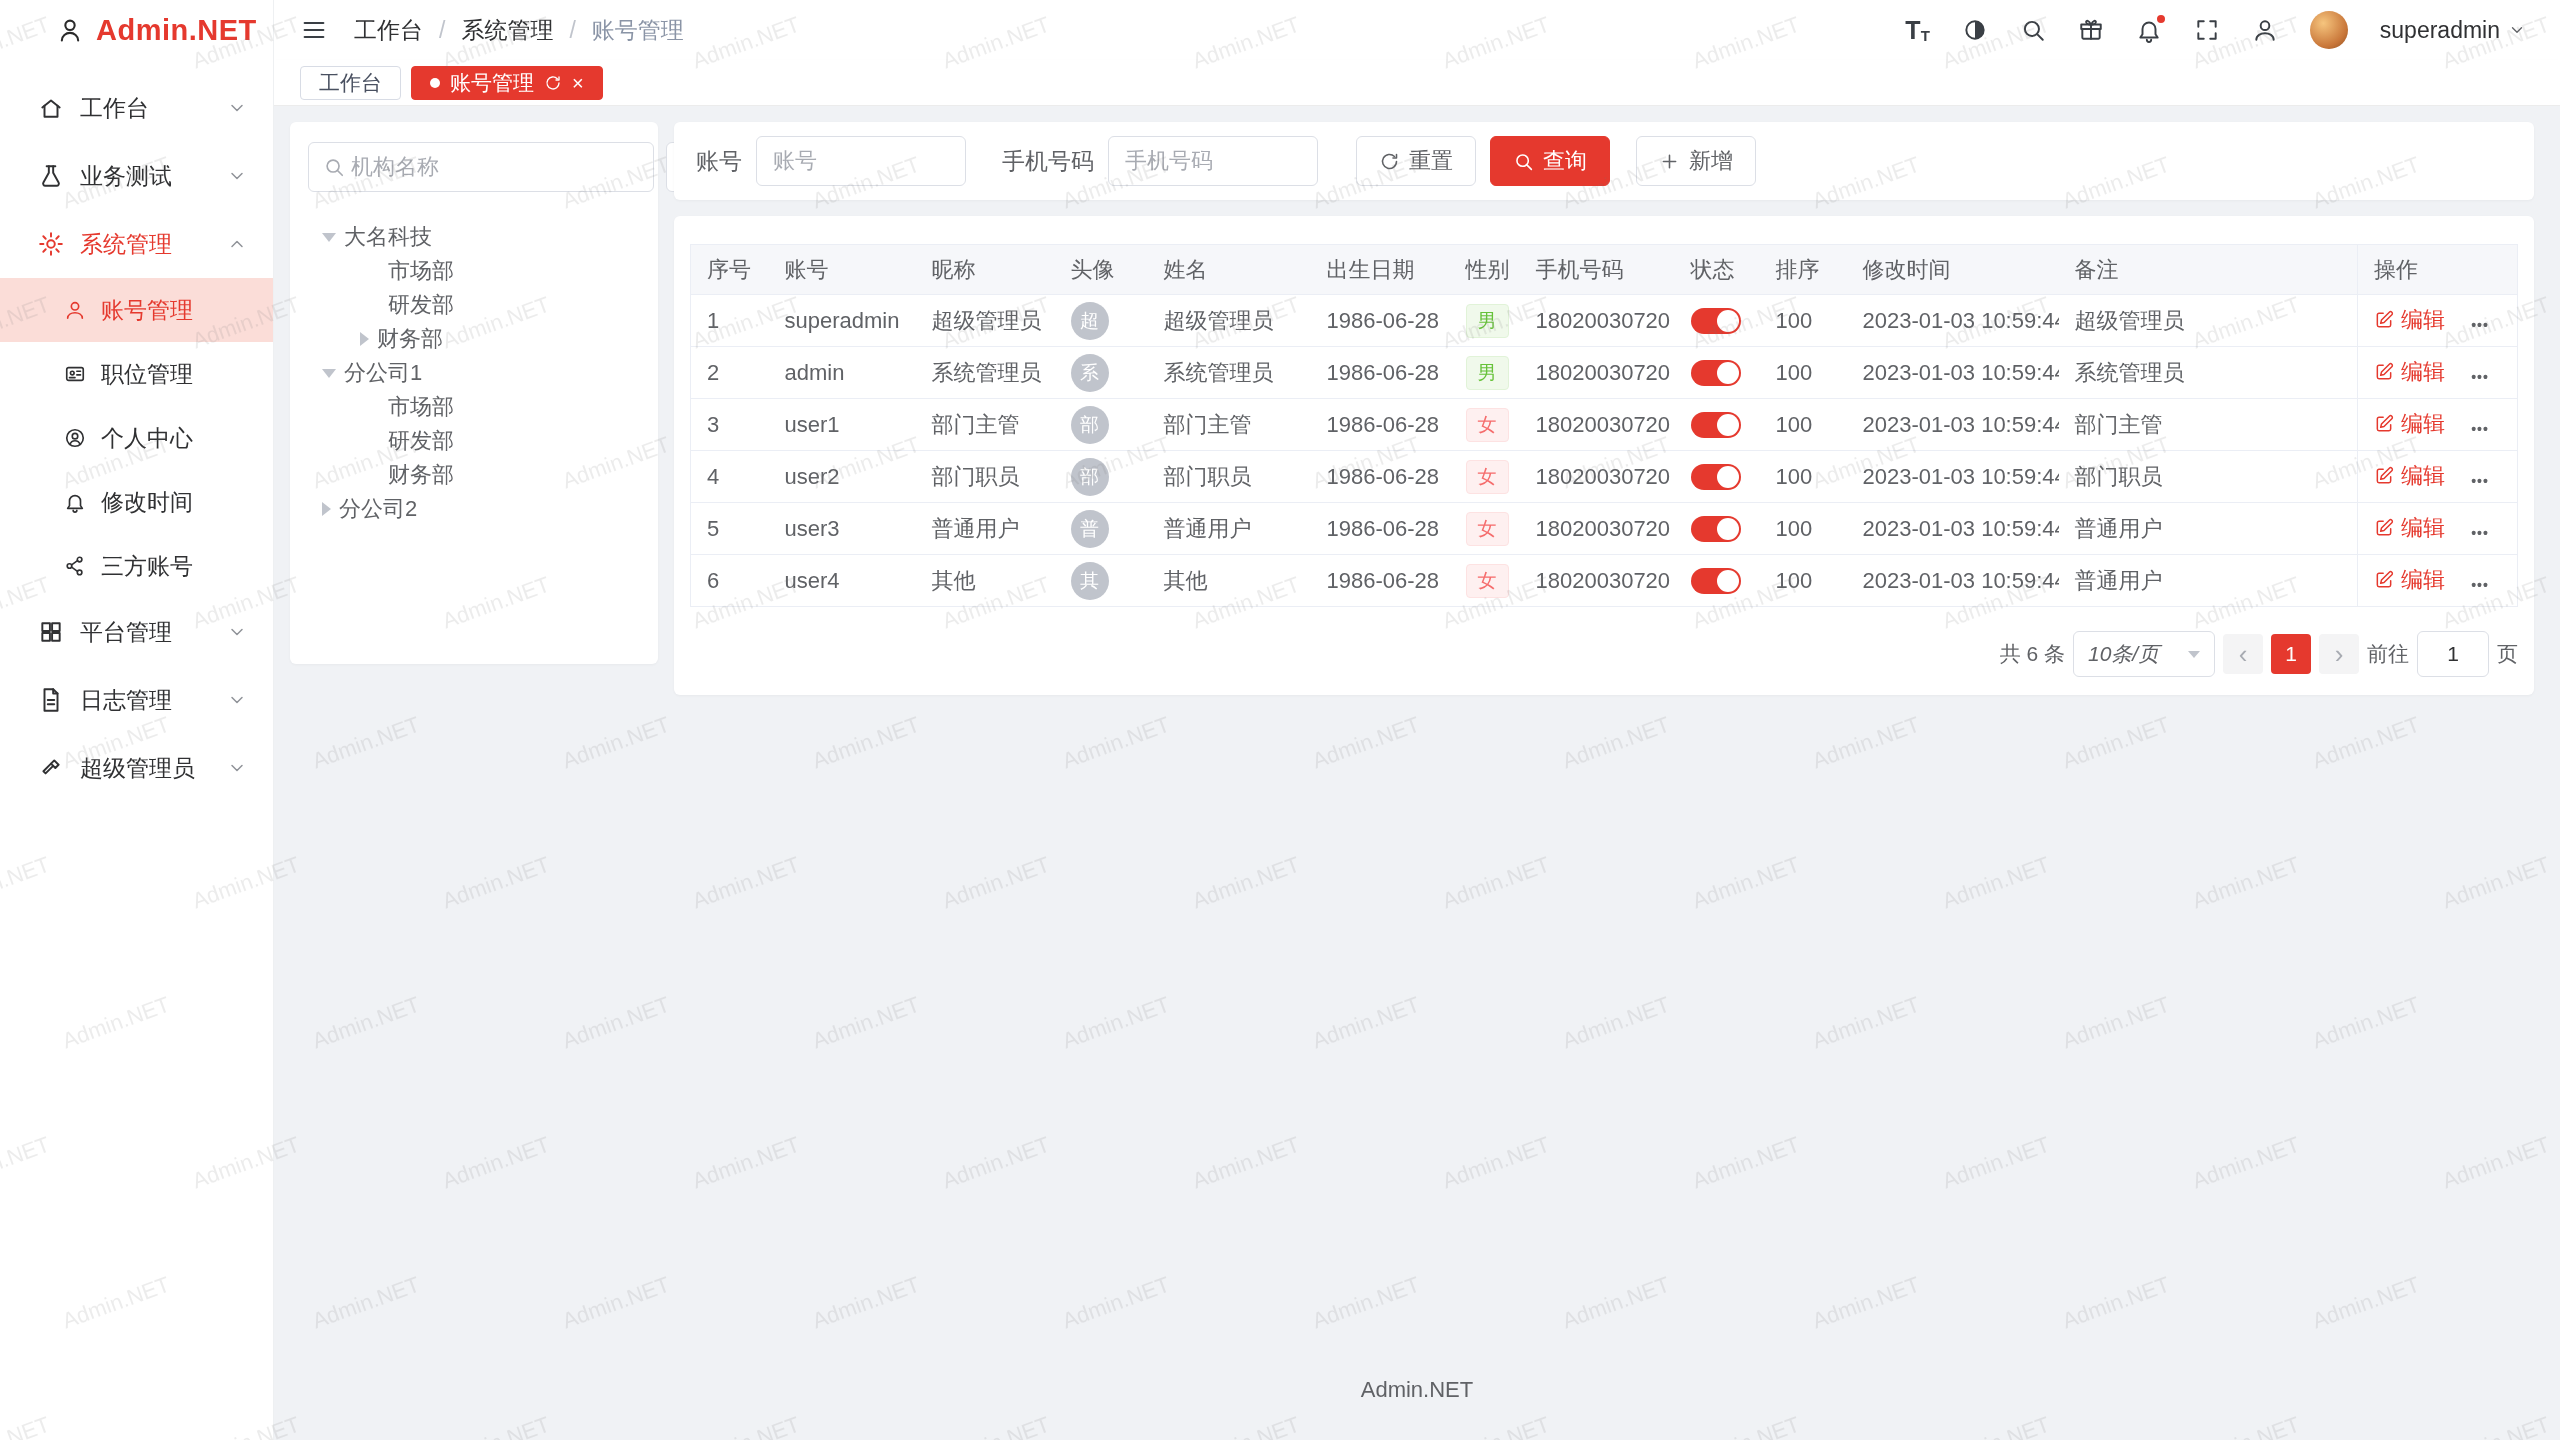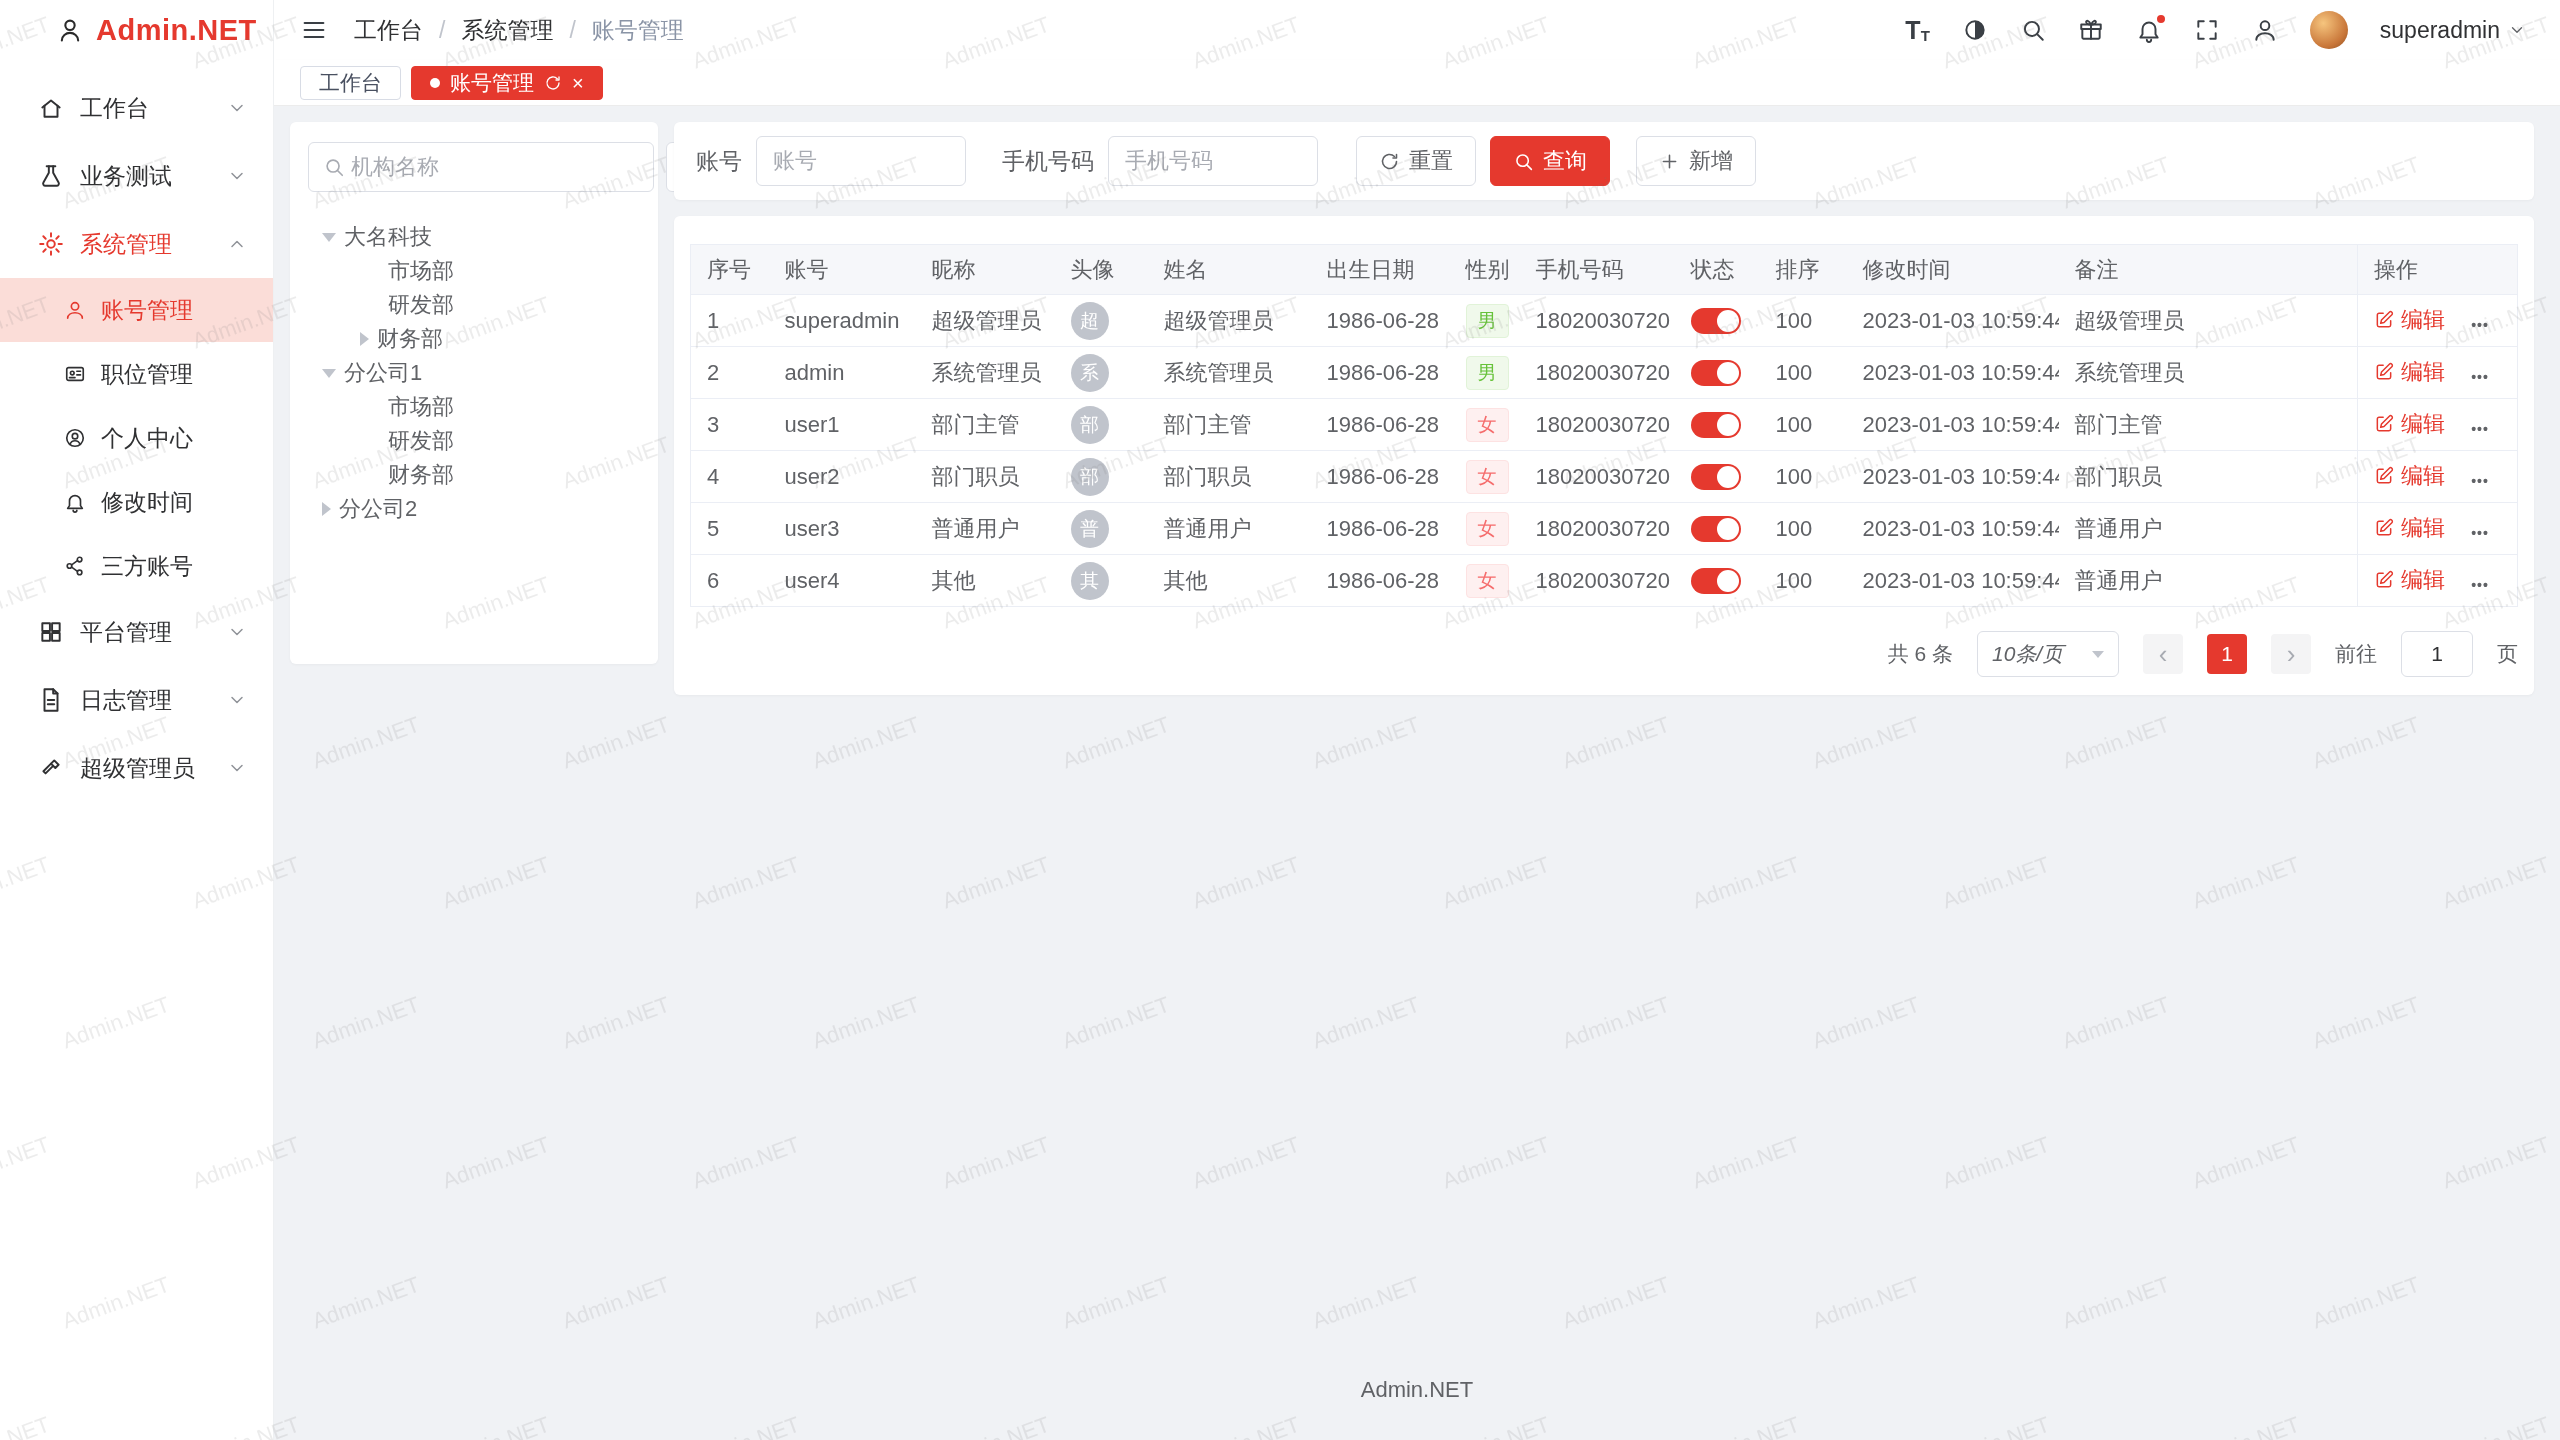--- a/index.html
+++ b/index.html
@@ -99,21 +99,21 @@
   .tag{display:inline-block; padding:3px 11px; border-radius:4px; font-size:19px; border:1px solid transparent;}
   .tag[data-variant="male"]{color:var(--male); background:var(--male-bg); border-color:#e1f3d8;}
   .tag[data-variant="female"]{color:var(--female); background:var(--female-bg); border-color:#fde2e2;}
   .switch{width:50px; height:26px; border-radius:13px; background:var(--accent); display:inline-block; position:relative; cursor:pointer; vertical-align:middle;}
   .switch .knob{position:absolute; top:2px; right:2px; width:22px; height:22px; border-radius:50%; background:#fff;}
   .edit-link{color:var(--accent); display:inline-flex; align-items:center; gap:7px; cursor:pointer;}
   .edit-link svg{width:20px; height:20px;}
   .row-more{color:var(--text2); font-weight:bold; margin-left:20px; cursor:pointer; letter-spacing:1px;}
   .row-more::before{content:"\2022\2022\2022"; font-size:14px;}
 
-  .pagination{display:flex; align-items:center; justify-content:flex-end; gap:24px; margin-top:24px; font-size:21px; color:var(--text2);}
+  .pagination{display:flex; align-items:center; justify-content:flex-end; gap:8px; margin-top:24px; font-size:21px; color:var(--text2);}
   .page-size{min-width:142px; height:46px; border:1px solid var(--border); border-radius:6px; display:flex; align-items:center; justify-content:space-between; gap:12px; padding:0 14px; cursor:pointer; background:#fff;font-style:italic;}
   .page-size .caret-down{border-left-width:6px; border-right-width:6px; border-top-width:7px;}
   .page-arrow{min-width:40px; height:40px; border-radius:4px; background:#f4f4f5; color:#a8abb2; display:flex; align-items:center; justify-content:center; font-size:26px; cursor:pointer;}
   .page-num{min-width:40px; height:40px; border-radius:4px; display:flex; align-items:center; justify-content:center; cursor:pointer;}
   .page-num.current{background:var(--accent); color:#fff;}
   .goto-input{width:72px; height:46px; border:1px solid var(--border); border-radius:6px; text-align:center; font-size:21px; font-family:inherit; color:var(--text); outline:none;}
 
   .page-footer{background:var(--bg); text-align:center; padding:16px 0 28px;}
   .footer-title{font-size:22px; color:var(--text2); margin-bottom:9px;}
   .footer-copy{font-size:21px; color:var(--text3);}

